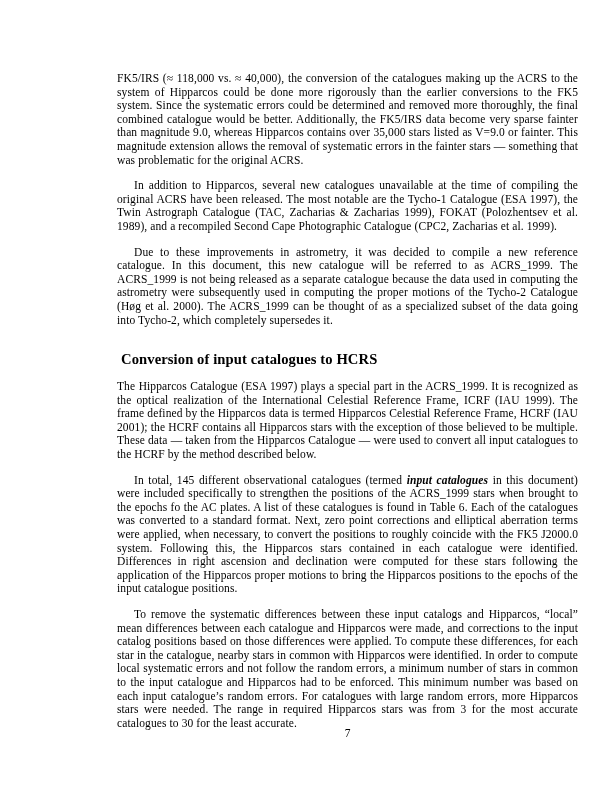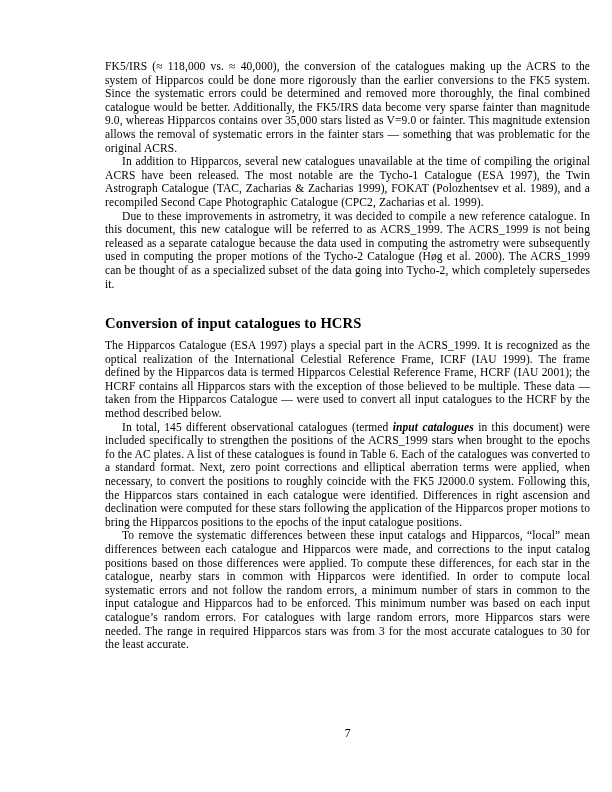--- a/index.html
+++ b/index.html
@@ -16,32 +16,32 @@
     font-family: "Liberation Serif", "DejaVu Serif", serif;
     overflow: hidden;
   }
   .text-block {
     position: absolute;
     left: 105px;
     top: 60px;
     width: 485px;
   }
   .text-block p {
-    margin: 0;
+    margin: 12px;
     padding: 0;
     font-size: 11.5px;
     line-height: 13.6px;
     text-align: justify;
     letter-spacing: 0.1px;
   }
   .text-block p.indent {
     text-indent: 17px;
   }
   .section-heading {
-    margin: 0;
+    margin: 16px;
     padding: 0;
     margin-top: 23px;
     margin-bottom: 7px;
     font-size: 14.6px;
     line-height: 18px;
     font-weight: bold;
     letter-spacing: 0.1px;
     text-align: left;
   }
   .italic { font-style: italic; font-weight: bold; }

